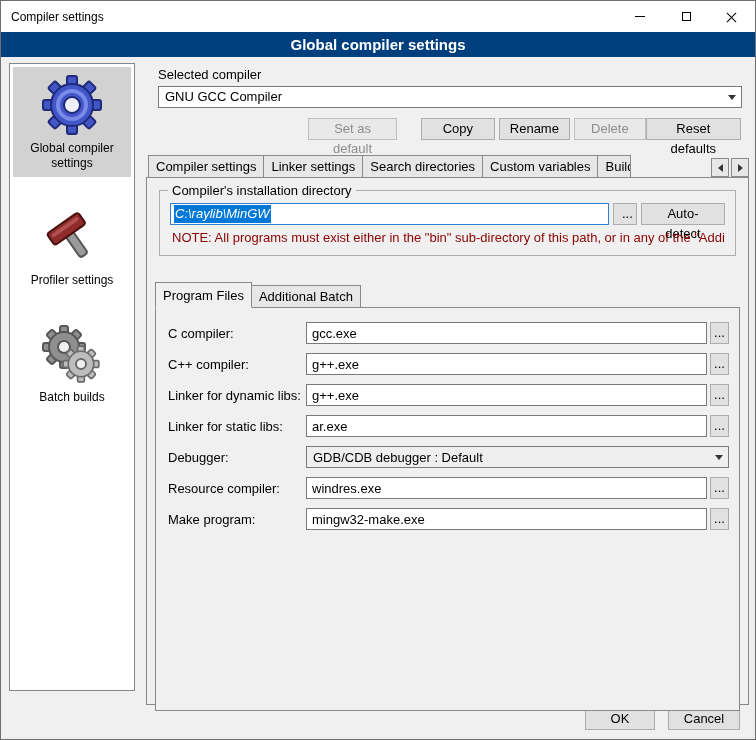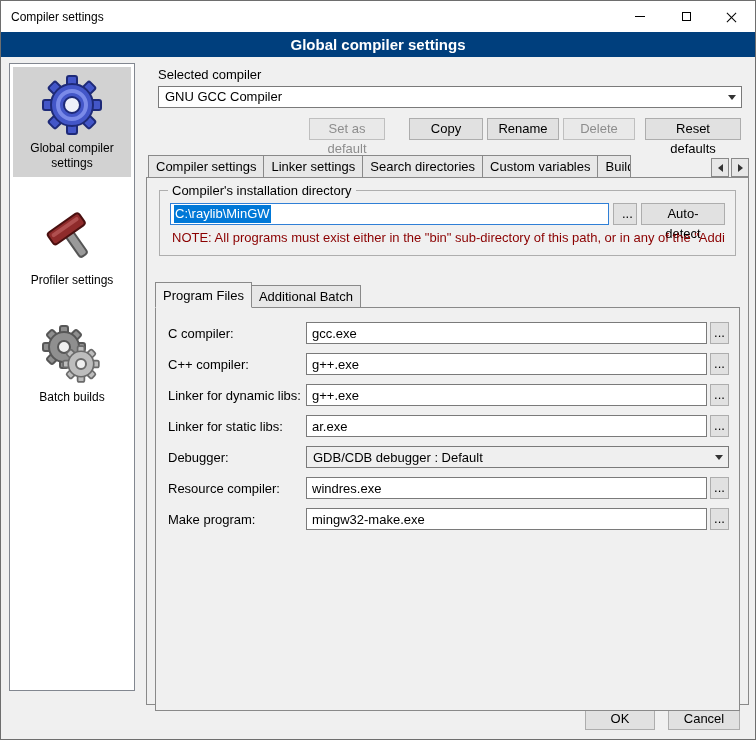--- a/index.html
+++ b/index.html
@@ -40,40 +40,40 @@
   .sec-label{margin:6px 0 4px 12px;font-size:13px;}
   .combo{display:flex;align-items:center;height:22px;background:#fff;border:1px solid #7a7a7a;margin:0 7px 0 12px;cursor:default;}
   .combo .combo-text{flex:1;padding-left:6px;line-height:20px;white-space:nowrap;overflow:hidden;}
   .combo .combo-arrow{width:18px;display:flex;align-items:center;justify-content:center;}
   .chev{width:0;height:0;border-left:4px solid transparent;border-right:4px solid transparent;border-top:5px solid #333;display:block;}
 
   .btnrow{display:flex;margin:10px 8px 0 12px;height:22px;}
   .btn{height:22px;background:#e1e1e1;border:1px solid #adadad;font-size:13px;font-family:inherit;text-align:center;line-height:20px;cursor:default;padding:0 8px;}
   .btn.disabled{color:#8d8d8d;border-color:#bfbfbf;background:#e9e9e9;}
   .sp135{width:135px;}  .sp24{width:24px;}  .sp4{width:4px;}
-  .w90{width:76px;margin-left:16px;} .w74{width:74px;} .w72{width:72px;} .w96{width:96px;margin-left:auto;}
+  .w90{width:90px;margin-left:16px;} .w74{width:74px;} .w72{width:72px;} .w96{width:96px;margin-left:auto;}
 
   
   .tabstrip{display:flex;align-items:flex-end;position:relative;margin:12px 0 -1px 2px;height:26px;z-index:2;padding-right:40px;}
   .tab{border:1px solid #898989;background:#e7e7e7;padding:3px 7px 3px;font-size:13px;white-space:nowrap;line-height:15px;cursor:default;}
   .tab + .tab{margin-left:-1px;}
   .tab.active{background:#f0f0f0;padding-top:5px;padding-bottom:4px;border-bottom-color:#f0f0f0;position:relative;z-index:3;}
   .tab.clip{max-width:34px;overflow:hidden;}
   .tabscroll{position:absolute;right:0;bottom:1px;display:flex;gap:2px;}
   .tabscroll .sbtn{width:18px;height:19px;border:1px solid #898989;background:#e7e7e7;display:flex;align-items:center;justify-content:center;cursor:default;}
   .tri-left{width:0;height:0;border-top:4px solid transparent;border-bottom:4px solid transparent;border-right:5px solid #333;display:block;}
   .tri-right{width:0;height:0;border-top:4px solid transparent;border-bottom:4px solid transparent;border-left:5px solid #333;display:block;}
 
   .panel{border:1px solid #898989;background:#f0f0f0;height:528px;position:relative;z-index:1;}
 
   
   .groupbox{position:relative;border:1px solid #aeaeae;margin:12px 12px 0 12px;padding:12px 10px 2px 10px;}
   .groupbox .legend{position:absolute;top:-8px;left:8px;background:#f0f0f0;padding:0 4px;font-size:13px;}
   .dirrow{display:flex;gap:4px;height:22px;align-items:stretch;}
-  .pathbox{flex:1;background:#fff;border:1px solid #2f7fd6;display:flex;align-items:center;padding-left:3px;overflow:hidden;}
+  .pathbox{flex:1;background:#fff;border:1px solid #2f7fd6;display:flex;align-items:center;padding-left:3px;overflow:hidden;font-style:italic;}
   .pathbox .sel{background:var(--selection);color:#fff;line-height:18px;padding:0 1px;white-space:pre;}
   .minibtn{width:24px;}
   .adbtn{width:84px;}
   .note{margin:5px 0 8px 2px;color:var(--note);font-size:13px;white-space:nowrap;overflow:hidden;}
 
   
   .subtabs{margin:26px 0 -1px 8px;}
   .subpanel{border:1px solid #898989;background:#f0f0f0;margin:0 8px 12px 8px;height:404px;padding:14px 10px 0 12px;position:relative;z-index:1;}
   .frow{display:flex;align-items:center;height:22px;margin-bottom:9px;}
   .frow .flabel{width:138px;font-size:13px;flex:none;}

